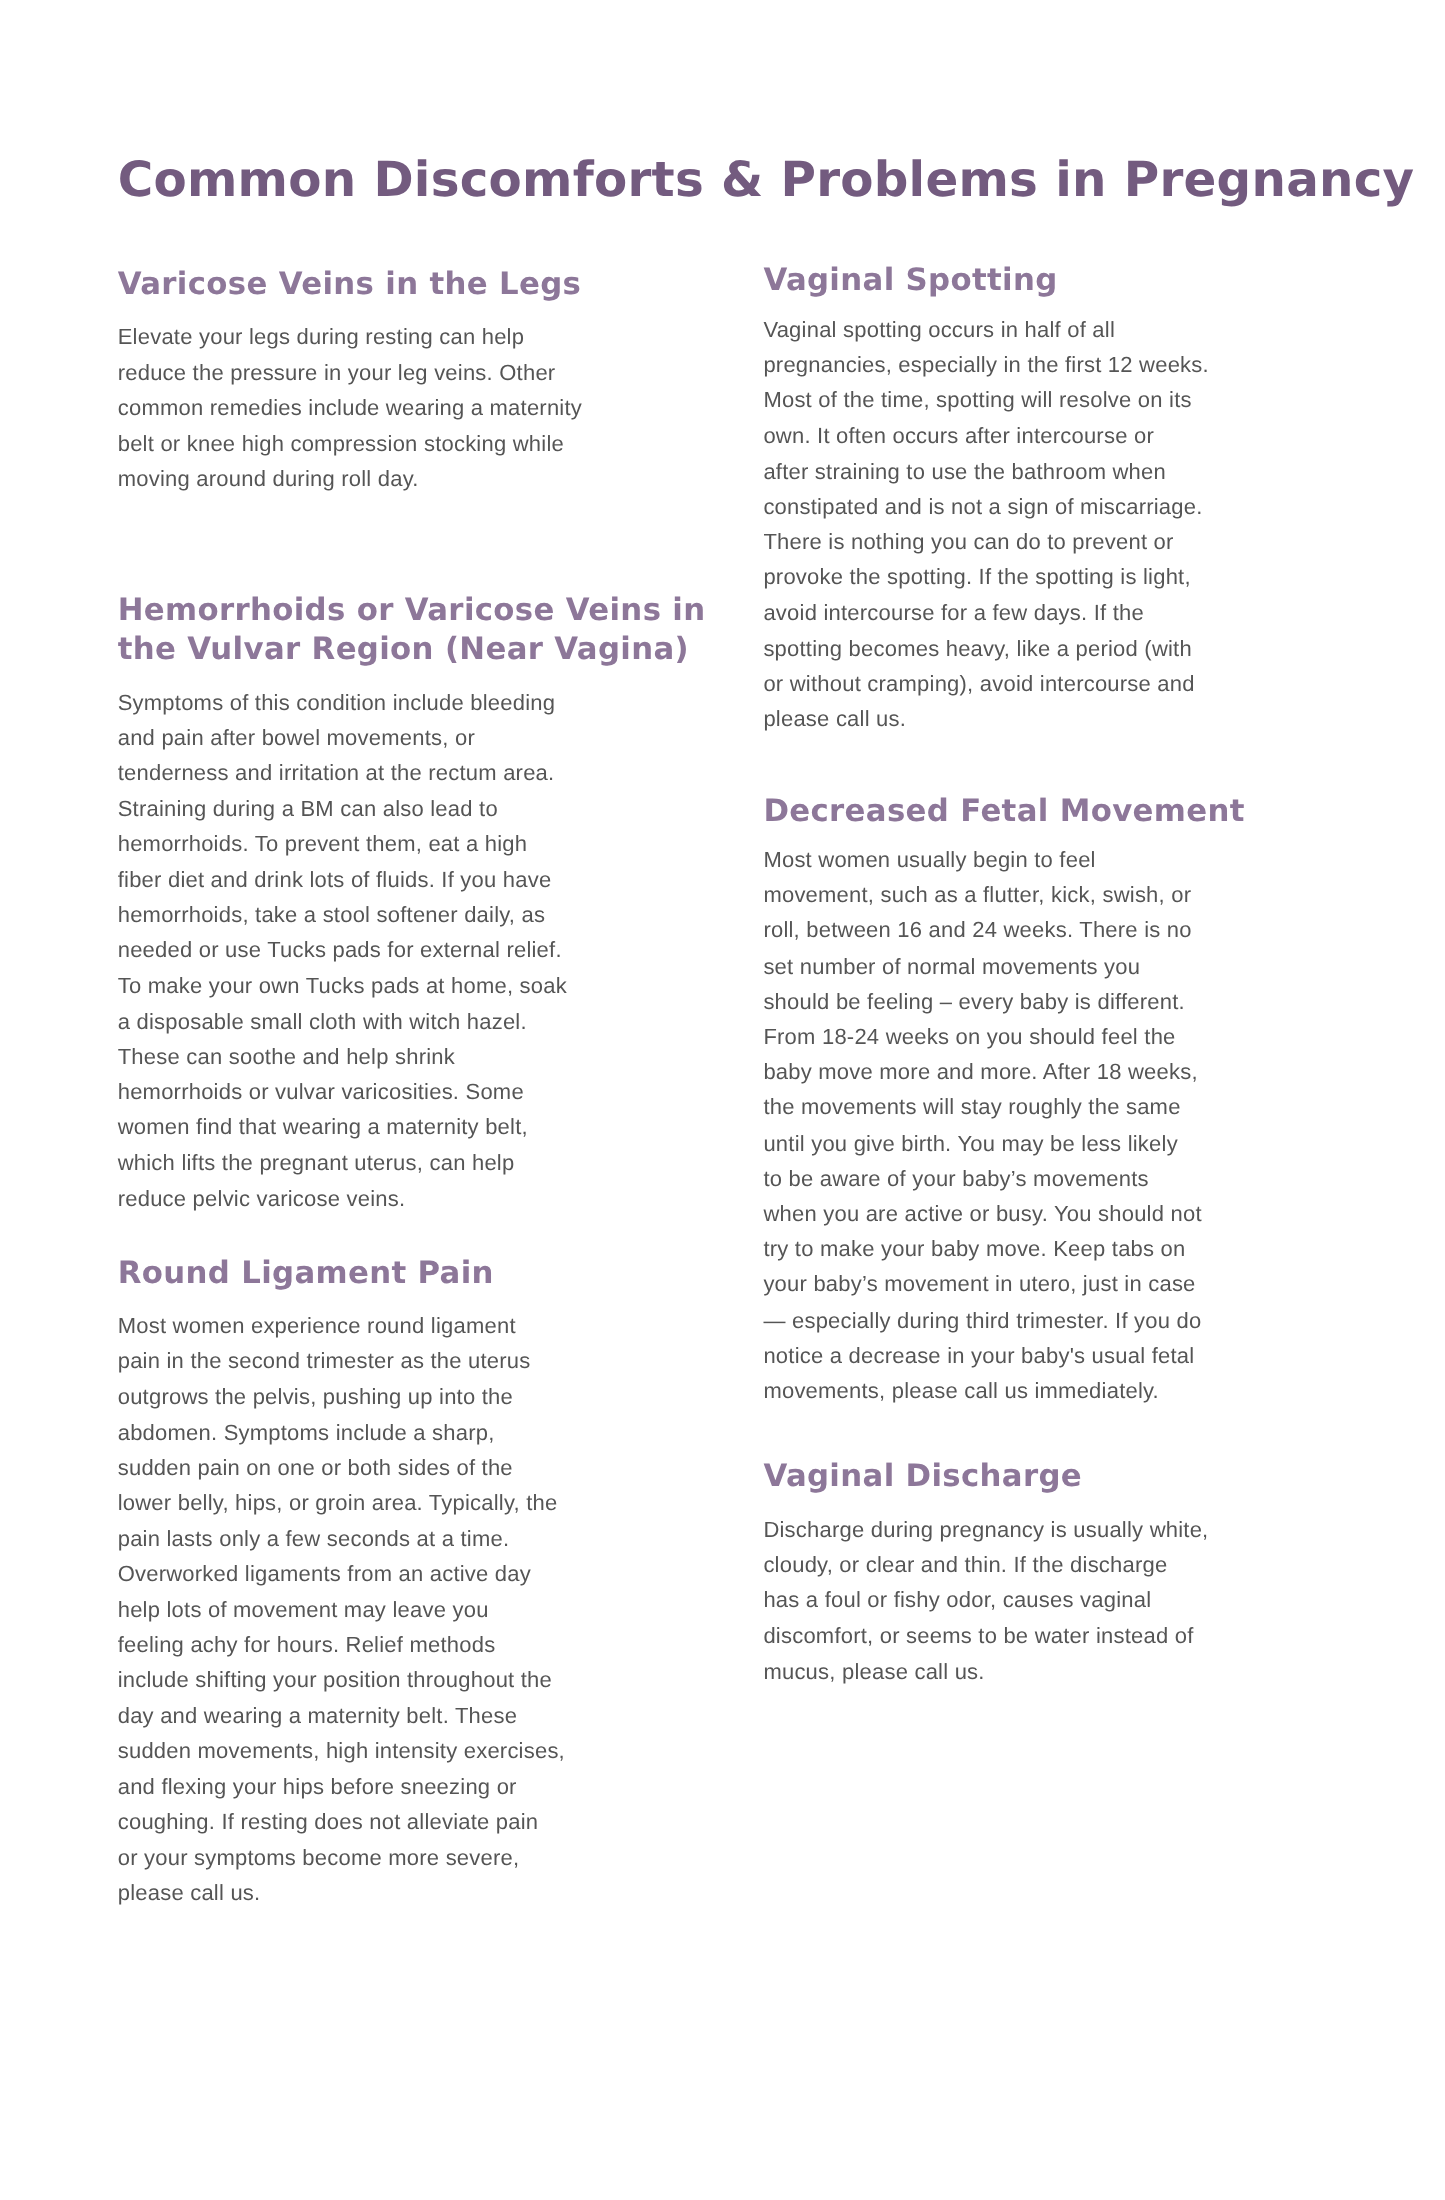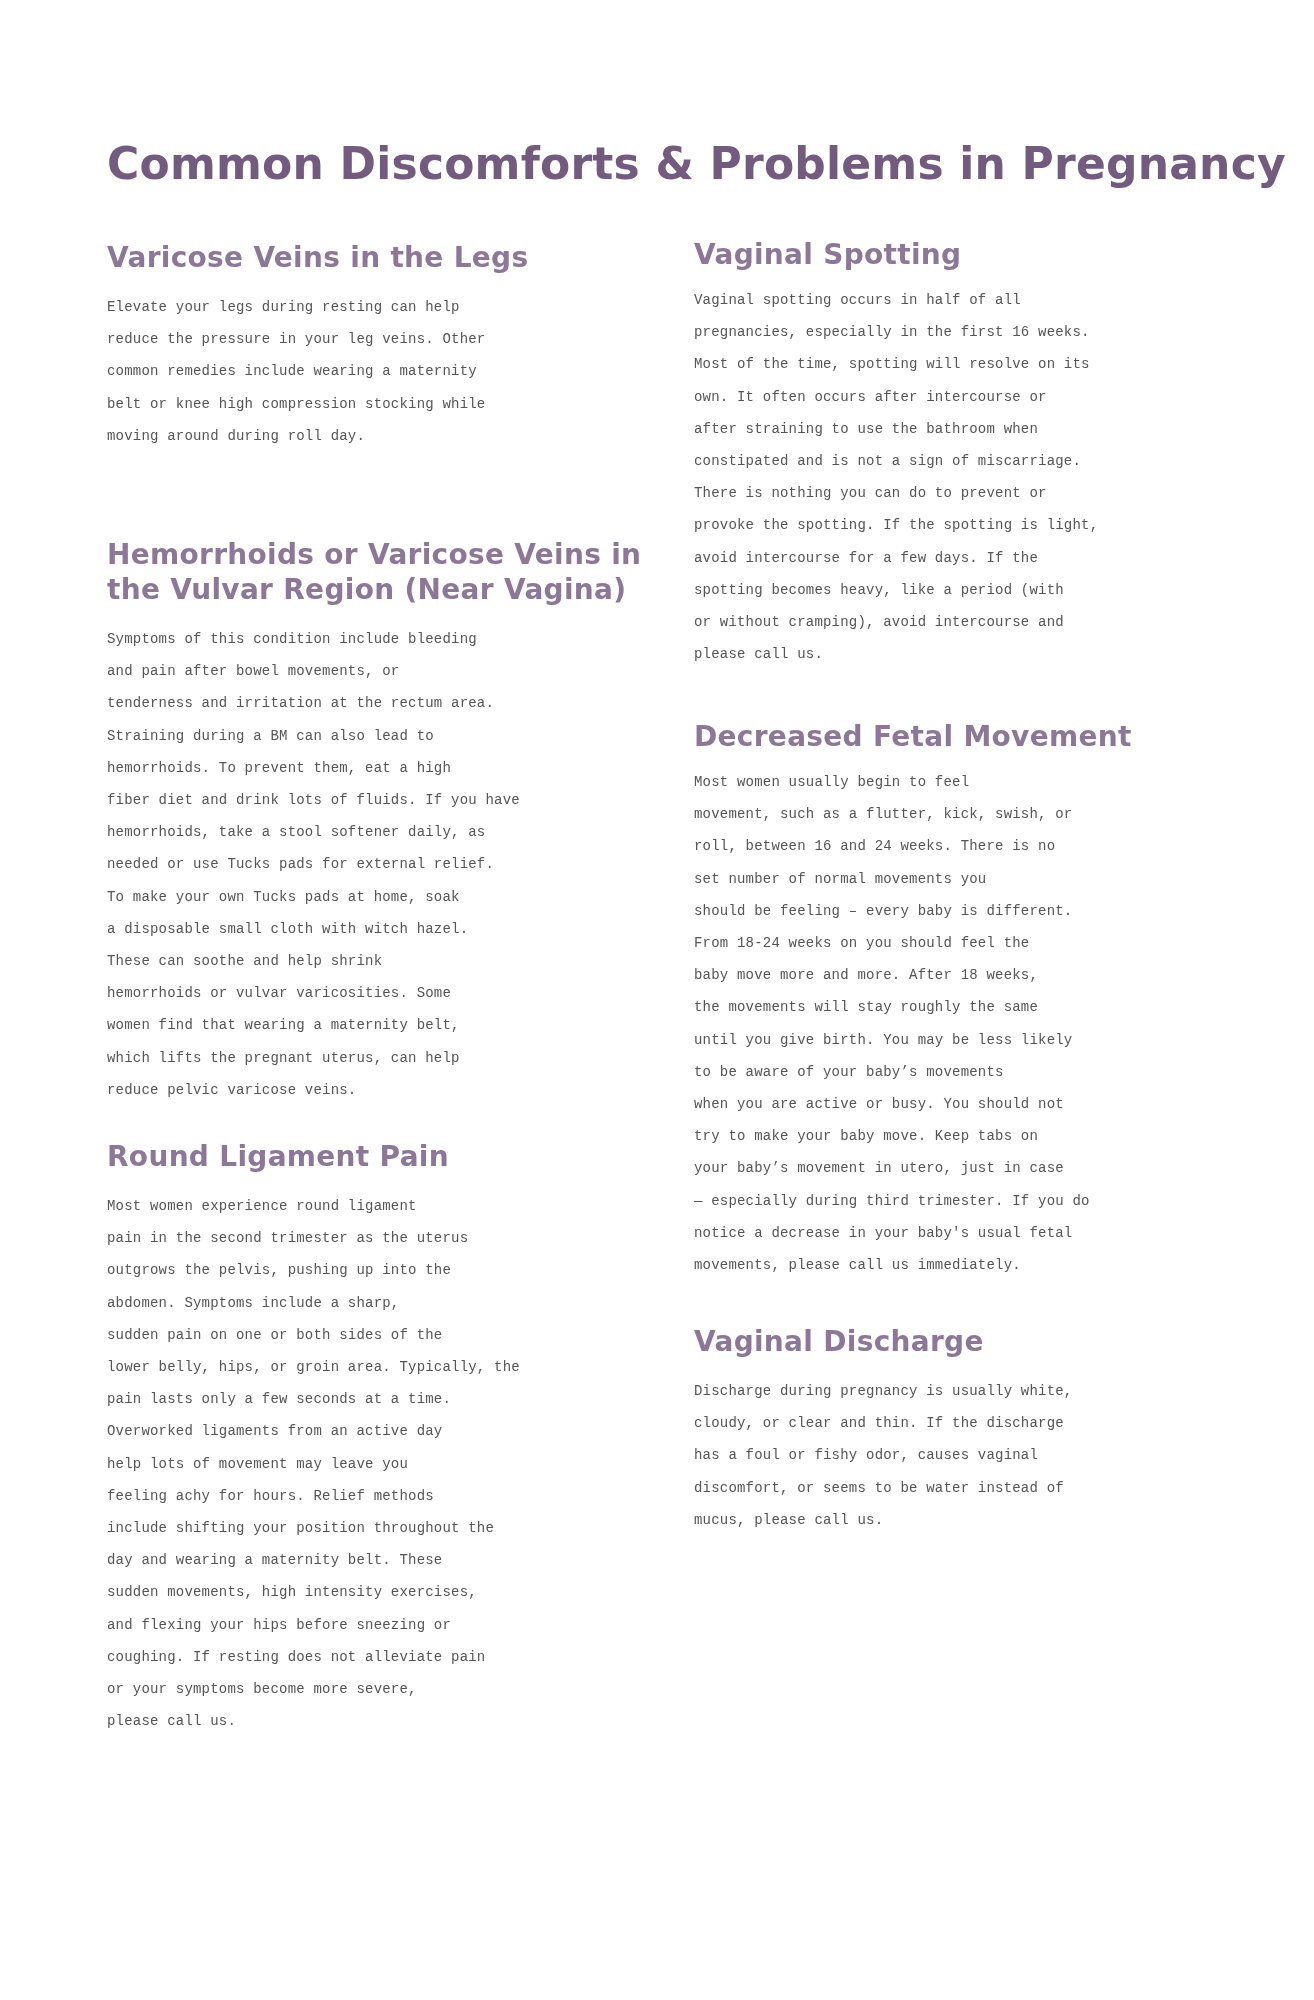--- a/index.html
+++ b/index.html
@@ -10,22 +10,22 @@
     font-family: "DejaVu Sans", sans-serif; font-weight: bold;
     font-size: 44px; color: #735b7f; letter-spacing: 0.2px; margin: 0;
     white-space: nowrap;
   }
   .section { position: absolute; }
   .section h2 {
     margin: 0; font-family: "DejaVu Sans", sans-serif; font-weight: bold;
     font-size: 28px; line-height: 35px; color: #8d7799; letter-spacing: 0.3px;
   }
   .section p {
-    margin: 0; font-family: Liberation Mono, monospace; font-weight: normal;
-    font-size: 14px; line-height: 32.2px; color: #555555; letter-spacing: 0.2px;
+    margin: 0; font-family: Liberation Sans, sans-serif; font-weight: normal;
+    font-size: 20px; line-height: 32.2px; color: #555555; letter-spacing: 0.2px;
   }
   .line { display: block; white-space: nowrap; }
   .h2gap { height: 16px; }
   .h2gap-s { height: 12px; }
 </style>
 </head>
 <body>
 
 <div class="page">
 
@@ -96,21 +96,21 @@
     </p>
   </div>
 
   <div class="section" style="left:694px; top:225px;">
     <h2>
       <span class="line">Vaginal Spotting</span>
     </h2>
     <div class="h2gap-s"></div>
     <p>
       <span class="line">Vaginal spotting occurs in half of all</span>
-      <span class="line">pregnancies, especially in the first 16 weeks.</span>
+      <span class="line">pregnancies, especially in the first 12 weeks.</span>
       <span class="line">Most of the time, spotting will resolve on its</span>
       <span class="line">own. It often occurs after intercourse or</span>
       <span class="line">after straining to use the bathroom when</span>
       <span class="line">constipated and is not a sign of miscarriage.</span>
       <span class="line">There is nothing you can do to prevent or</span>
       <span class="line">provoke the spotting. If the spotting is light,</span>
       <span class="line">avoid intercourse for a few days. If the</span>
       <span class="line">spotting becomes heavy, like a period (with</span>
       <span class="line">or without cramping), avoid intercourse and</span>
       <span class="line">please call us.</span>

